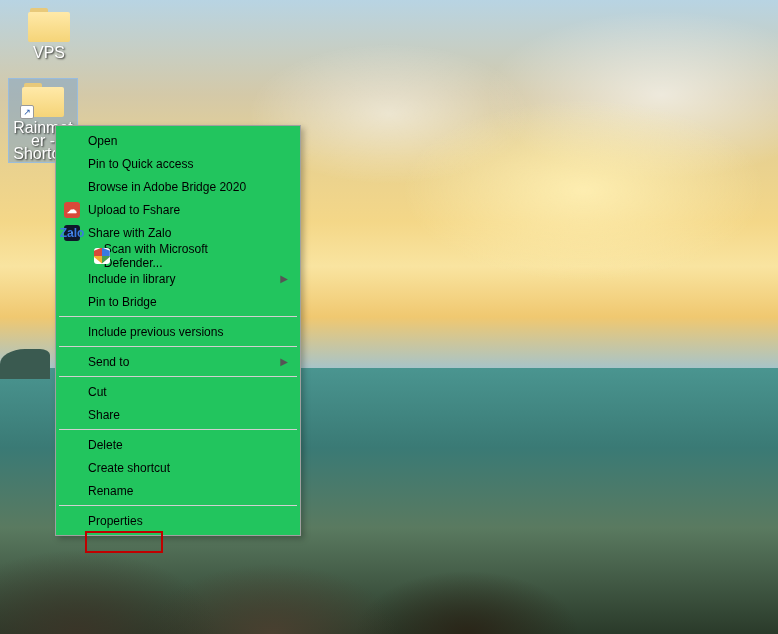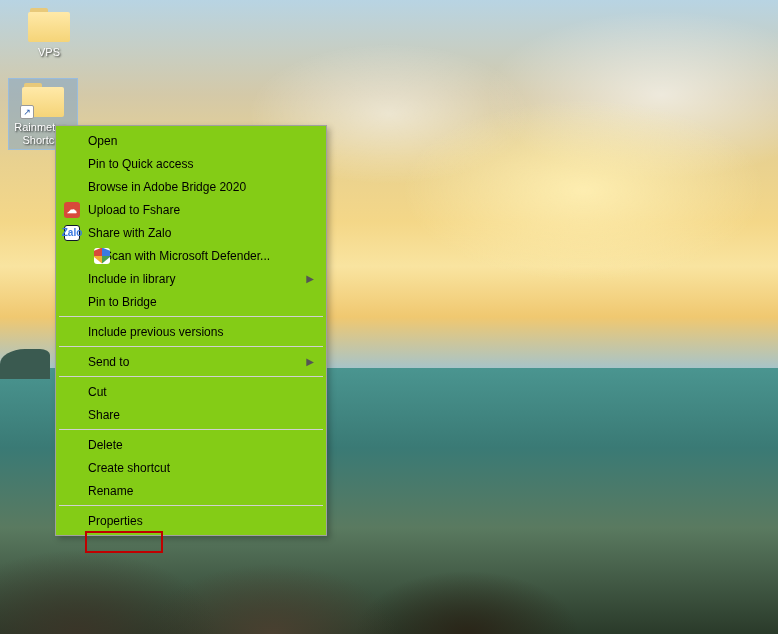--- a/index.html
+++ b/index.html
@@ -91,32 +91,32 @@
       border: 1px solid #999;
       border-radius: 2px;
       display: flex;
       align-items: center;
       justify-content: center;
       font-size: 9px;
       color: #2a5aaa;
     }
     .icon-label {
       color: #fff;
-      font-size: 11px;
+      font-size: 16px;
       line-height: 13px;
       text-shadow: 1px 1px 2px rgba(0,0,0,0.8);
       word-wrap: break-word;
     }
 
     .context-menu {
       position: absolute;
       top: 125px;
       left: 55px;
-      width: 272px;
-      background: #84cc16;
+      width: 246px;
+      background: #22c55e;
       border: 1px solid #a0a0a0;
       box-shadow: 3px 3px 6px rgba(0,0,0,0.25);
       padding: 3px 2px;
       font-size: 12px;
       color: #000;
     }
     .menu-item {
       display: flex;
       align-items: center;
       height: 23px;
@@ -144,21 +144,21 @@
       background: #d0d0d0;
       margin: 3px 1px;
     }
     .highlight-box {
       position: absolute;
       border: 2px solid #c00000;
       pointer-events: none;
     }
 
     .icon-fshare { background: #d84a3a; color: #fff; font-size: 10px; font-weight: bold; }
-    .icon-zalo { background: #fff; border: 1px solid #0f172a; color: #3a7ae0; font-size: 10px; font-weight: bold; }
+    .icon-zalo { background: #fff; border: 7px solid #0f172a; color: #3a7ae0; font-size: 12px; font-weight: bold; }
     .icon-defender {
       background: #fff;
       position: relative;
     }
     .icon-defender::before {
       content: '';
       position: absolute;
       inset: 0;
       background: conic-gradient(#3a7ae0 0 90deg, #4aa050 90deg 180deg, #f0b030 180deg 270deg, #d84a3a 270deg 360deg);
       clip-path: polygon(50% 0, 100% 20%, 100% 60%, 50% 100%, 0 60%, 0 20%);

